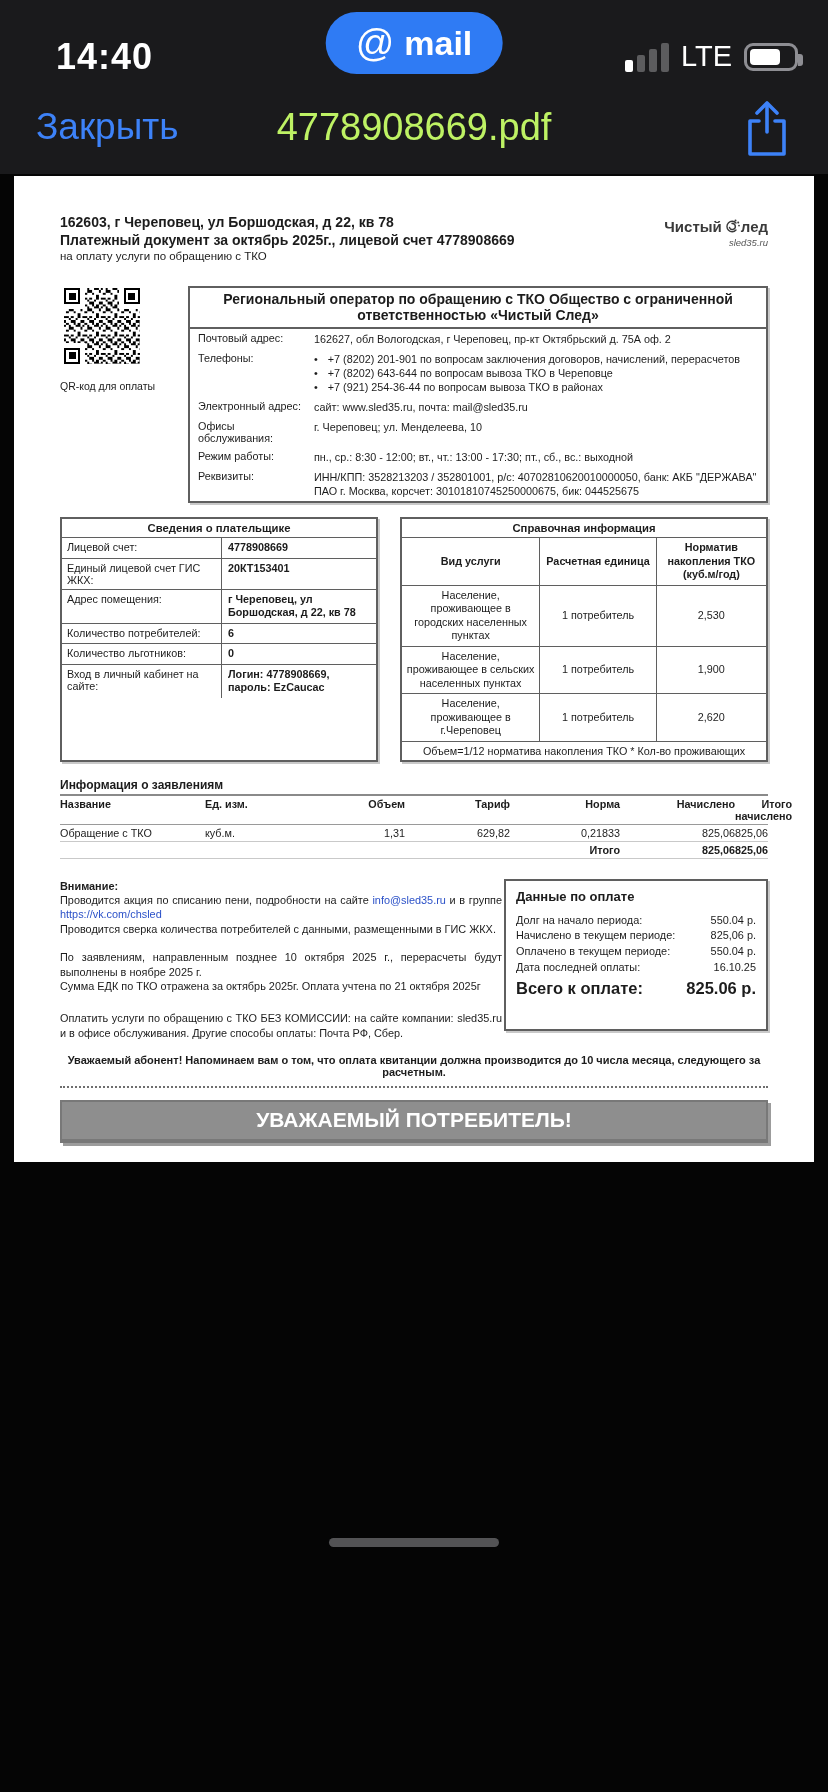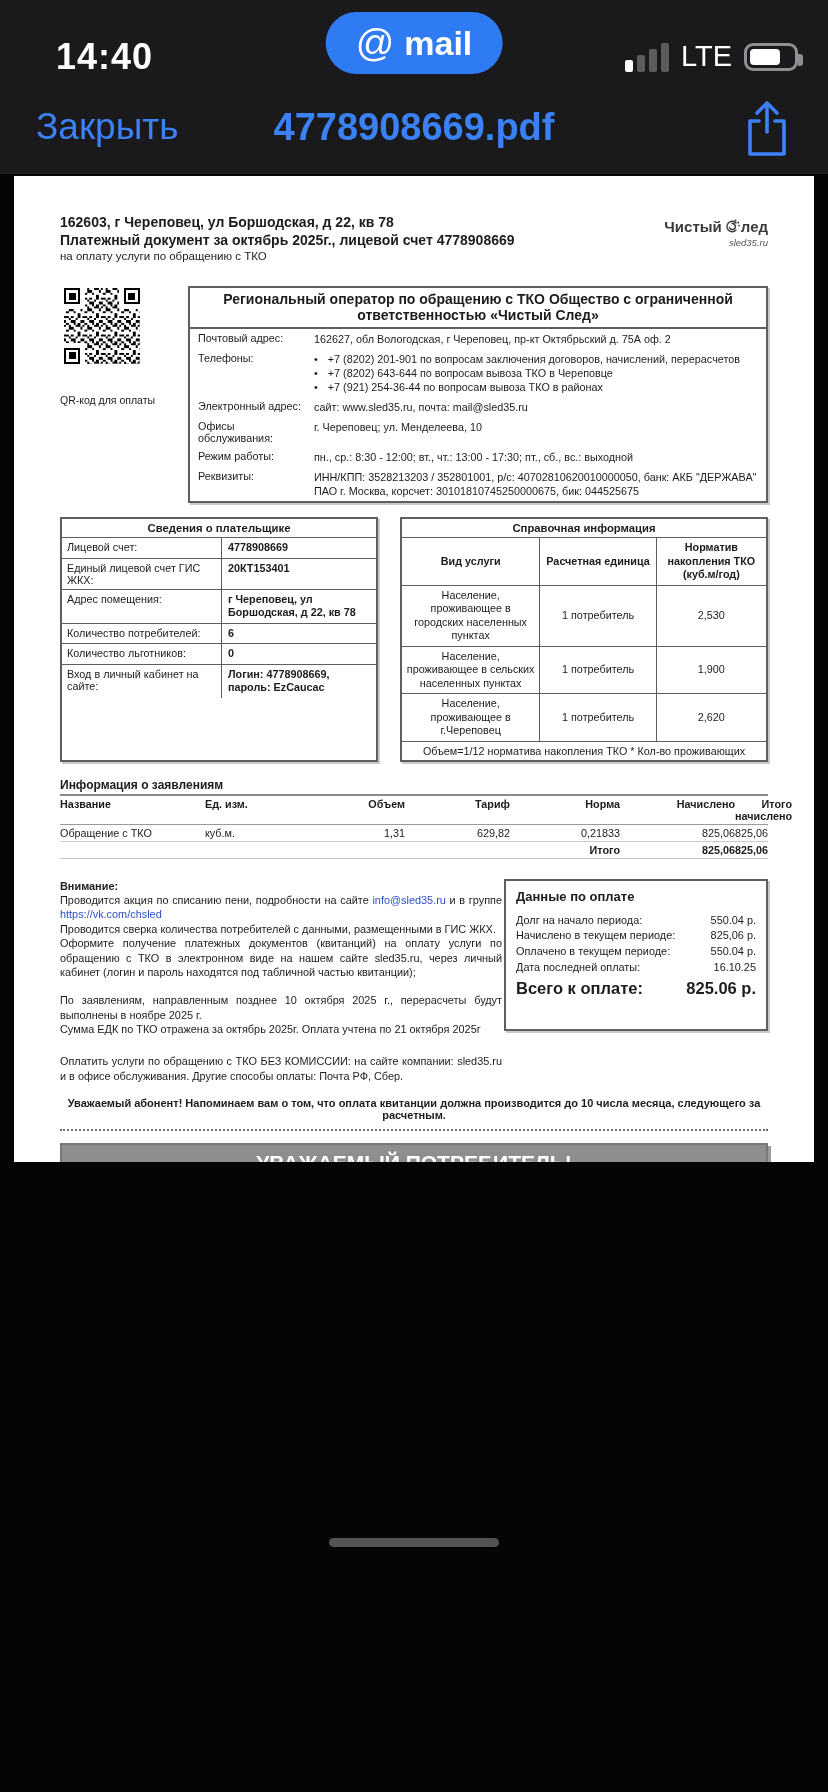--- a/index.html
+++ b/index.html
@@ -20,36 +20,36 @@
   .sigbars i:nth-child(1){ height:12px; background:#fff; }
   .sigbars i:nth-child(2){ height:17px; }
   .sigbars i:nth-child(3){ height:23px; }
   .sigbars i:nth-child(4){ height:29px; }
   .lte { color:#fff; font-size:29px; }
   .batt { position:relative; width:54px; height:28px; border:3px solid #8e8e93; border-radius:9px; }
   .batt .fill { position:absolute; left:3px; top:3px; bottom:3px; width:30px; background:#fff; border-radius:4px; }
   .batt .nub { position:absolute; right:-8px; top:8px; width:5px; height:12px; background:#8e8e93; border-radius:0 3px 3px 0; }
   .navrow { position:relative; height:78px; }
   .close-btn { position:absolute; left:36px; top:10px; color:#3d82f8; font-size:37px; }
-  .nav-title { position:absolute; left:0; right:0; top:10px; text-align:center; color:#3b82f6; font-size:38px; font-weight:700; }
+  .nav-title { position:absolute; left:0; right:0; top:10px; text-align:center; color:#bef264; font-size:38px; font-weight:400; }
   .share-btn { position:absolute; right:38px; top:2px; }
   
   .page { position:absolute; left:14px; top:176px; width:800px; height:986px; background:#fff;
           padding:38px 46px 0 46px; color:#1c1c1c; overflow:hidden; }
   .doc-header { display:flex; justify-content:space-between; }
   .hdr-address, .hdr-doc { font-size:14px; font-weight:700; line-height:1.25; }
   .hdr-sub { font-size:11.5px; margin-top:1px; }
   .logo { text-align:right; padding-top:4px; }
   .logo-line { font-size:15px; font-weight:700; color:#3a3a3a; white-space:nowrap; display:flex; align-items:center; }
   .logo-site { font-size:9.5px; font-style:italic; color:#555; text-align:right; margin-top:2px; }
   
   .row-op { display:flex; margin-top:24px; }
   .qr-col { width:128px; flex:none; padding-top:2px; }
   .qr-box { width:76px; height:76px; margin-left:4px; }
-  .qr-cap { font-size:10.5px; margin-top:26px; text-align:left; width:120px; }
+  .qr-cap { font-size:10.5px; margin-top:12px; text-align:left; width:120px; }
   .op-table { flex:1; border:2px solid #5f5f5f; box-shadow:2px 2px 0 #c9c9c9; }
   .op-title { font-size:14px; font-weight:700; text-align:center; padding:3px 6px 4px; border-bottom:2px solid #5f5f5f; }
   .op-row { display:flex; padding:2px 0; }
   .op-label { width:122px; flex:none; padding:1px 4px 1px 8px; font-size:10.8px; }
   .op-value { flex:1; padding:1px 8px 1px 2px; font-size:10.8px; line-height:1.3; }
   .op-bullets { list-style:none; }
   .op-bullets li { display:flex; gap:10px; font-size:10.8px; line-height:1.3; }
   .op-bullets li::before { content:"•"; }
   
   .row-tables { display:flex; gap:22px; margin-top:14px; }
@@ -339,21 +339,20 @@
       </div>
     </div>
 
     <div class="row-bottom">
       <div class="attn">
         <p><span class="b">Внимание:</span></p>
         <p>
           <span>Проводится акция по списанию пени, подробности на сайте </span><a>info@sled35.ru</a><span> и в группе </span><a>https://vk.com/chsled</a>
         </p>
         <p>Проводится сверка количества потребителей с данными, размещенными в ГИС ЖКХ.</p>
-        <p>Оформите получение платежных документов (квитанций) на оплату услуги по обращению с ТКО в электронном виде на нашем сайте sled35.ru, через личный кабинет (логин и пароль находятся под табличной частью квитанции);</p>
         <p class="sp">По заявлениям, направленным позднее 10 октября 2025 г., перерасчеты будут выполнены в ноябре 2025 г.</p>
         <p>Сумма ЕДК по ТКО отражена за октябрь 2025г. Оплата учтена по 21 октября 2025г</p>
         <p class="pay-later">Оплатить услуги по обращению с ТКО БЕЗ КОМИССИИ: на сайте компании: sled35.ru и в офисе обслуживания. Другие способы оплаты: Почта РФ, Сбер.</p>
       </div>
 
       <div class="pay-box">
         <div class="pay-title">Данные по оплате</div>
         <div class="pay-row">
           <span>Долг на начало периода:</span>
           <span>550.04 р.</span>

